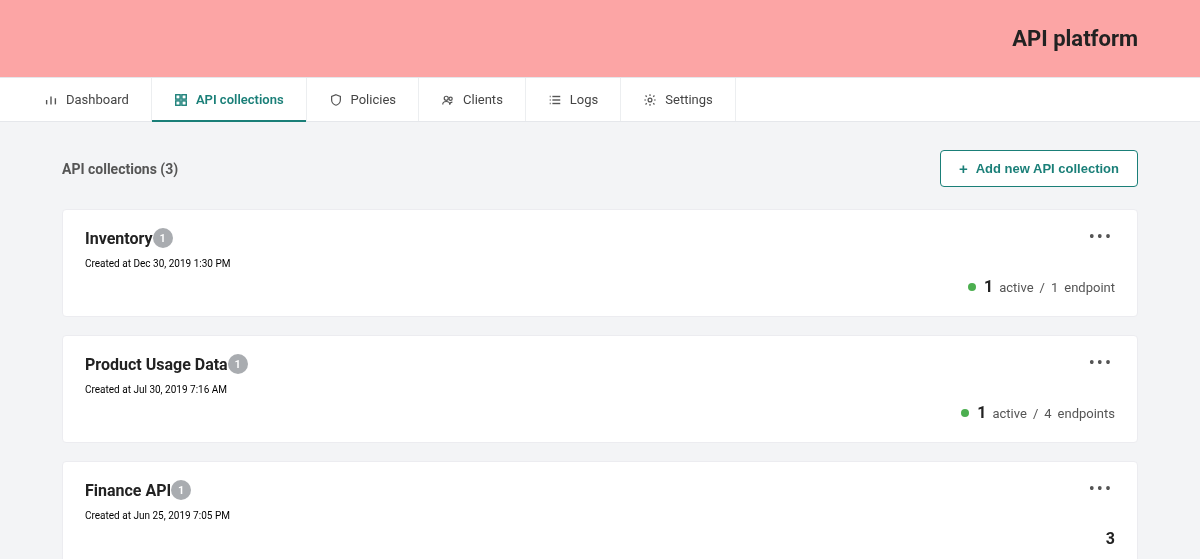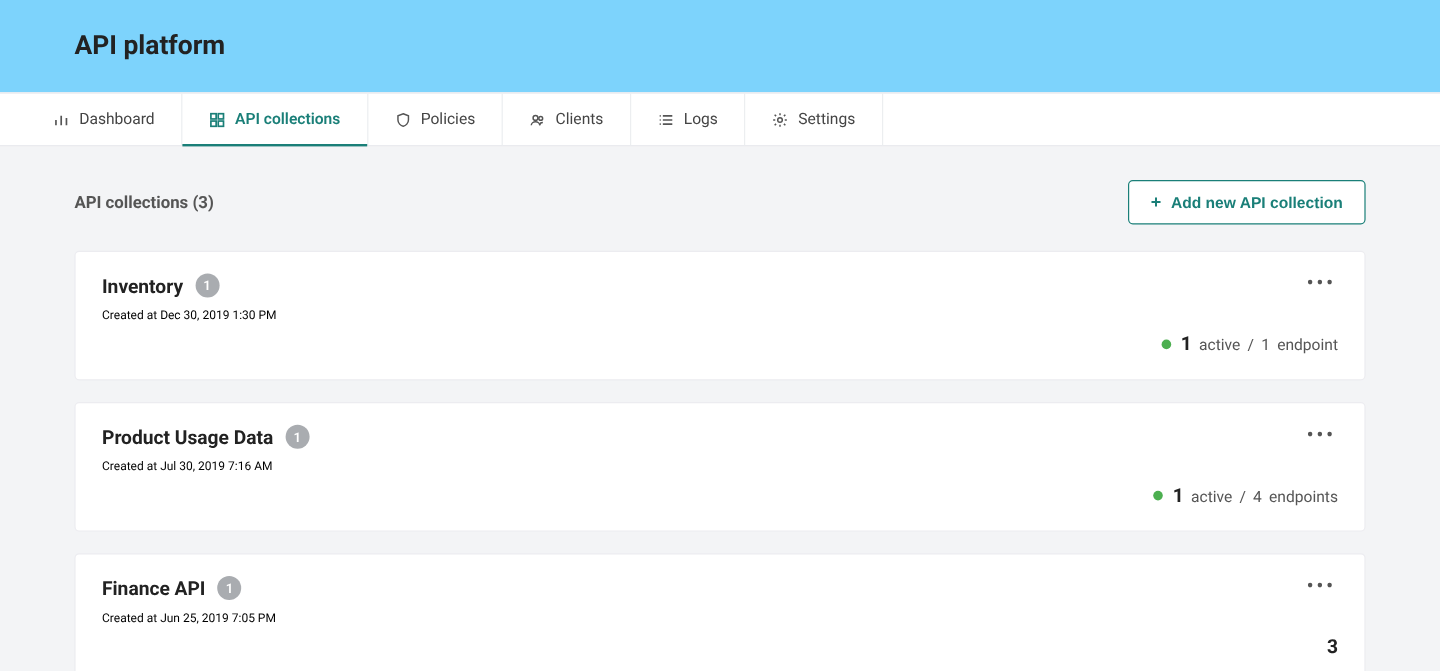--- a/index.html
+++ b/index.html
@@ -4,22 +4,23 @@
 <style>
   * { box-sizing: border-box; margin: 0; padding: 0; }
   body {
     font-family: -apple-system, BlinkMacSystemFont, "Segoe UI", Roboto, "Helvetica Neue", Arial, sans-serif;
     background: #f3f4f6;
     color: #333;
     font-size: 14px;
     width: 1200px;
   }
   .page-header {
-    background: #7dd3fc;
+    background: #fca5a5;
     padding: 26px 62px 20px 62px;
+    text-align: right;
   }
   .page-title {
     font-size: 22px;
     font-weight: 700;
     color: #222;
     margin-bottom: 6px;
   }
   .page-subtitle {
     font-size: 13px;
     color: #666;
@@ -93,21 +94,20 @@
     position: relative;
   }
   .card-head {
     display: flex;
     justify-content: space-between;
     align-items: flex-start;
   }
   .card-title-row {
     display: flex;
     align-items: center;
-    gap: 10px;
   }
   .card-title {
     font-size: 16px;
     font-weight: 700;
     color: #222;
   }
   .badge {
     background: #a9acb0;
     color: #fff;
     border-radius: 999px;

